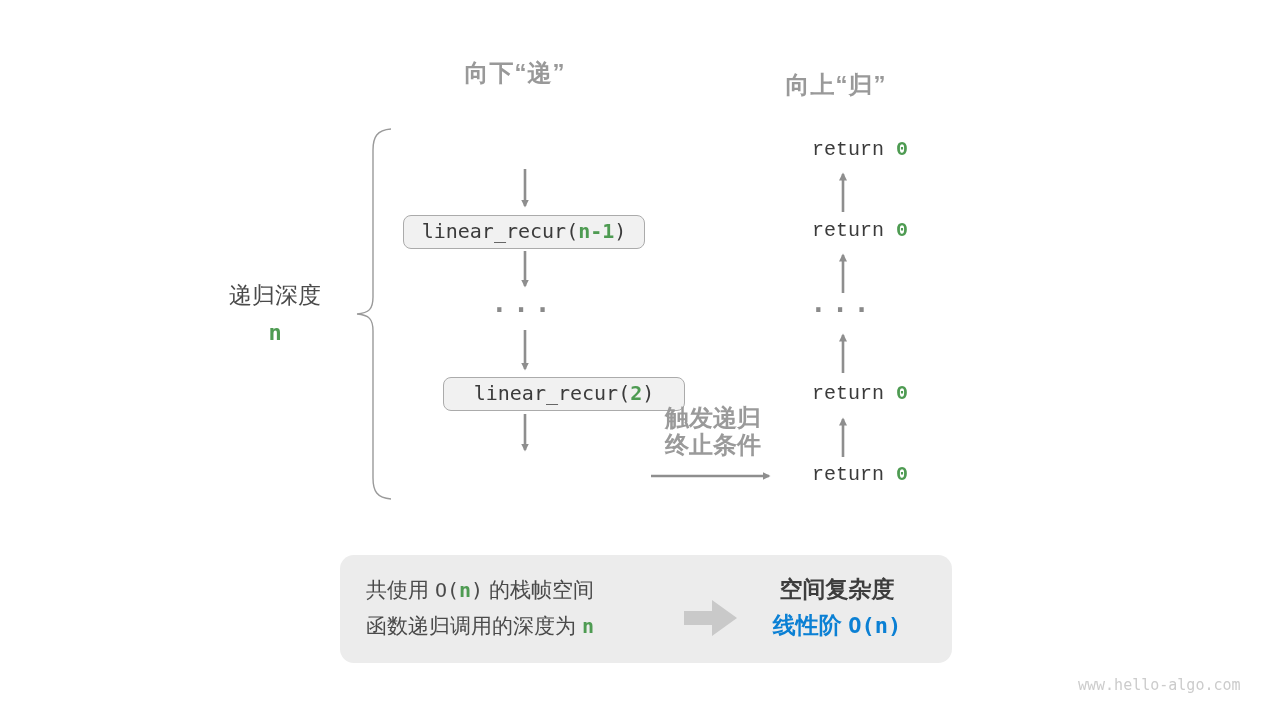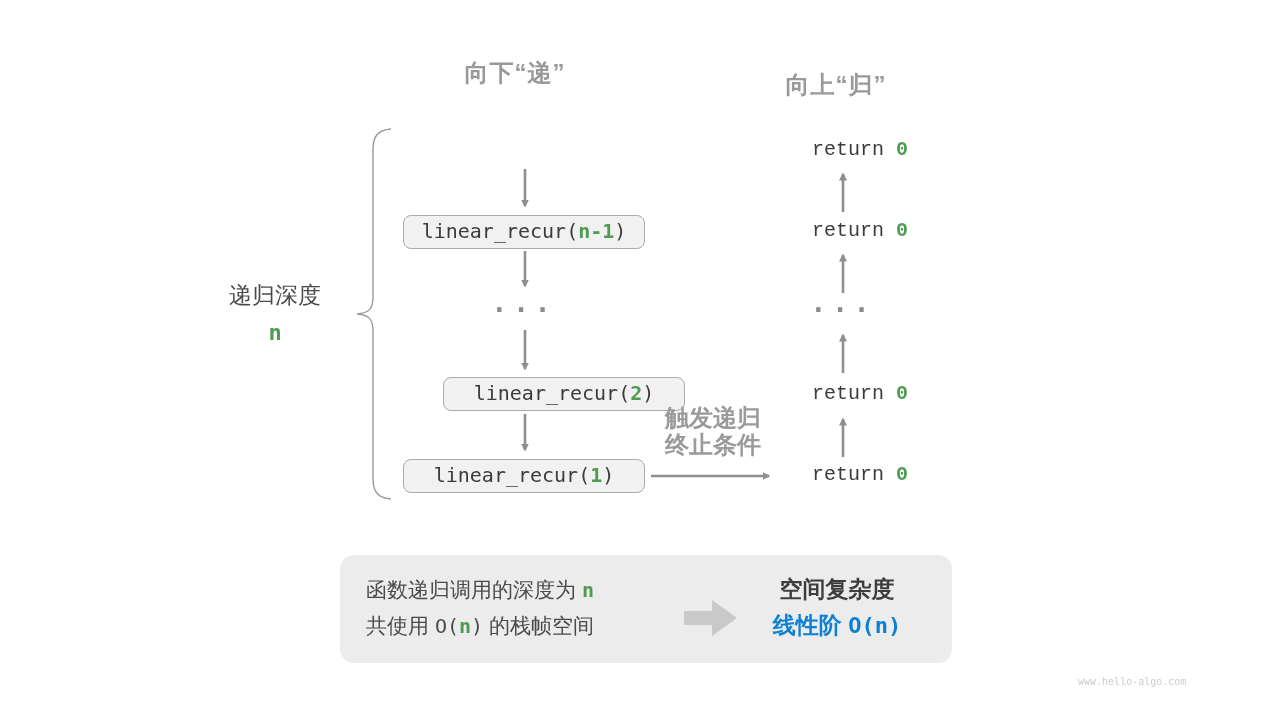--- a/index.html
+++ b/index.html
@@ -55,21 +55,21 @@
   .sum-left .mono{font-size:20px;}
   .sum-right{
     position:absolute;left:392px;top:16px;width:210px;text-align:center;line-height:36px;
   }
   .sum-title{font-size:23px;font-weight:bold;color:#3d3d3d;}
   .sum-result{font-size:23px;font-weight:bold;color:#0b80d4;}
   .sum-result .mono{font-size:22px;font-weight:bold;}
   .block-arrow{position:absolute;left:344px;top:44px;}
   .watermark{
     position:absolute;left:1078px;top:676px;
-    font-family:"DejaVu Sans Mono",monospace;font-size:10px;color:#cccccc;
+    font-family:"DejaVu Sans Mono",monospace;font-size:15px;color:#cccccc;
   }
 </style>
 </head>
 <body>
 
 <div class="canvas">
 
   <svg class="overlay">
     <defs>
       <marker id="ah" markerWidth="10" markerHeight="10" refX="6.5" refY="4" orient="auto" markerUnits="userSpaceOnUse">
@@ -99,23 +99,20 @@
     <span class="depth-var mono green">n</span>
   </div>
 
   <div class="callbox cb2">
     <span>linear_recur(</span><span class="green">n-1</span><span>)</span>
   </div>
   <div class="dots dots-left">...</div>
   <div class="callbox cb3">
     <span>linear_recur(</span><span class="green">2</span><span>)</span>
   </div>
-  <div class="callbox cb4">
-    <span>linear_recur(</span><span class="green">1</span><span>)</span>
-  </div>
 
   <div class="retrow rr1">
     <span>return </span><span class="green">0</span>
   </div>
   <div class="retrow rr2">
     <span>return </span><span class="green">0</span>
   </div>
   <div class="dots dots-right">...</div>
   <div class="retrow rr3">
     <span>return </span><span class="green">0</span>
@@ -125,24 +122,24 @@
   </div>
 
   <div class="basecase">
     <div>触发递归</div>
     <div>终止条件</div>
   </div>
 
   <div class="summary">
     <div class="sum-left">
       <div>
-        <span>函数递归调用的深度为 </span><span class="mono green">n</span>
+        <span>共使用 </span><span class="mono">O(</span><span class="mono green">n</span><span class="mono">)</span><span> 的栈帧空间</span>
       </div>
       <div>
-        <span>共使用 </span><span class="mono">O(</span><span class="mono green">n</span><span class="mono">)</span><span> 的栈帧空间</span>
+        <span>函数递归调用的深度为 </span><span class="mono green">n</span>
       </div>
     </div>
 
     <svg class="block-arrow" width="54" height="38" viewBox="0 0 54 38">
       <path d="M0,12 L28,12 L28,1 L53,19 L28,37 L28,26 L0,26 Z" fill="#c9c9c9"></path>
     </svg>
 
     <div class="sum-right">
       <div class="sum-title">空间复杂度</div>
       <div class="sum-result">

